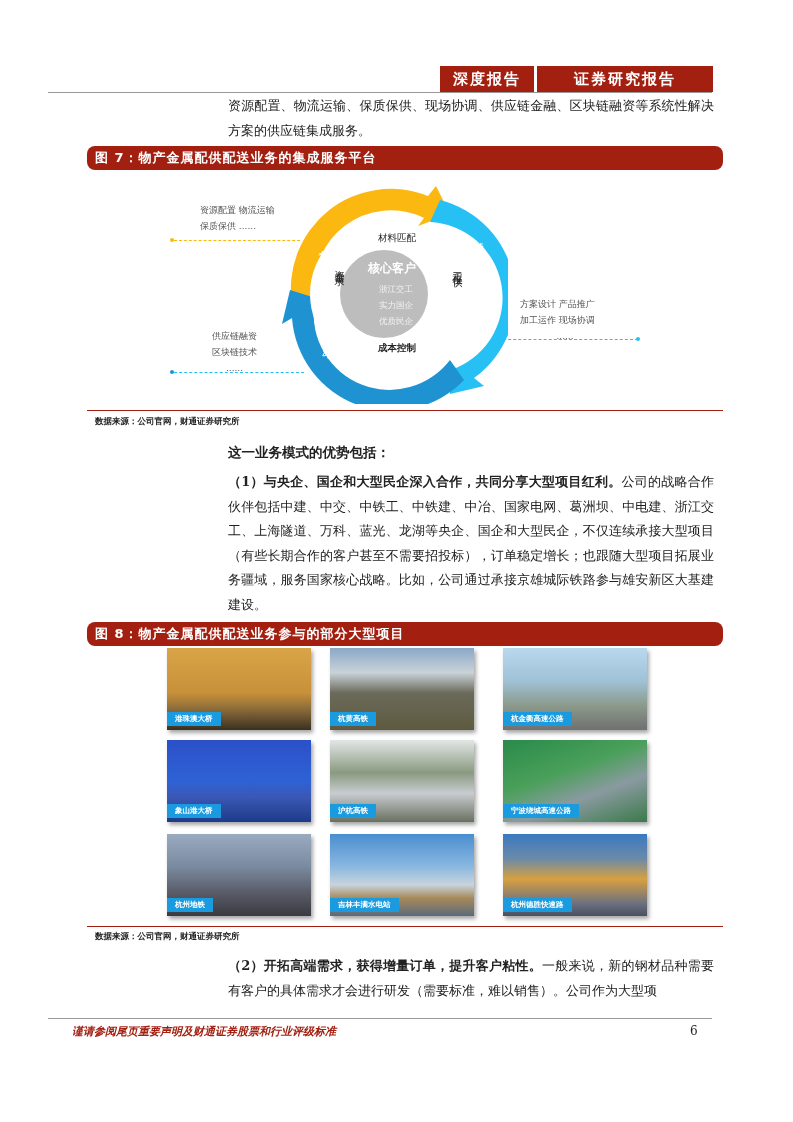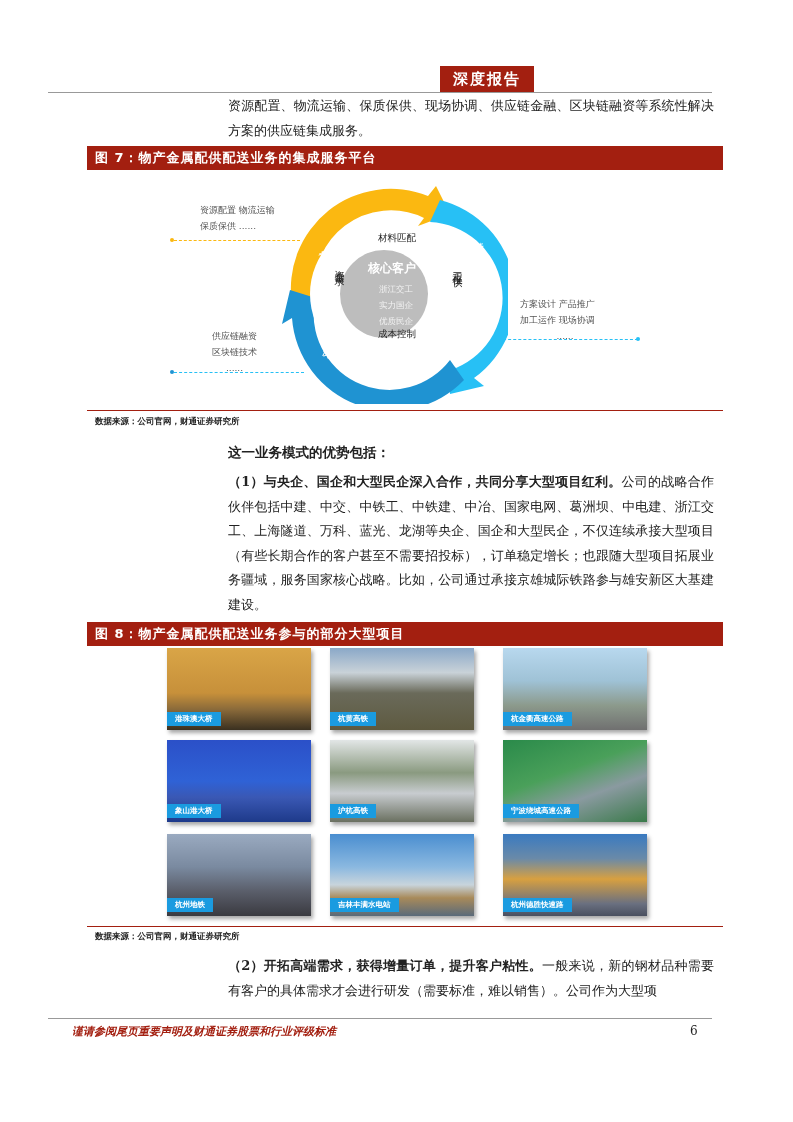--- a/index.html
+++ b/index.html
@@ -13,21 +13,21 @@
   .logo-cn { font-family:"DejaVu Sans","Liberation Sans",sans-serif; font-weight:bold; font-size:21px; color:#222; letter-spacing:2px; line-height:24px; }
   .logo-en { font-family:"Liberation Sans","DejaVu Sans",sans-serif; font-size:8.5px; color:#333; letter-spacing:0.3px; line-height:11px; }
   .tag { position:absolute; top:14px; height:26px; background:#a31f10; color:#fff; font-weight:bold; font-size:15px; text-align:center; line-height:26px; font-family:"DejaVu Sans",sans-serif; letter-spacing:2px; }
   .tag1 { left:396px; width:94px; }
   .tag2 { left:493px; width:176px; }
   .header-rule { position:absolute; left:48px; top:92px; width:664px; height:1px; background:#999; }
 
   .body-text { position:absolute; left:228px; width:486px; font-size:13px; line-height:24.5px; color:#222; text-align:justify; }
   .bold { font-weight:bold; }
 
-  .fig-bar { position:absolute; left:87px; width:636px; height:24px; background:#a31f10; color:#fff; font-weight:bold; font-size:13px; line-height:24px; padding-left:8px; font-family:"DejaVu Sans",sans-serif; letter-spacing:1px; }
+  .fig-bar { position:absolute; left:87px; width:636px; height:24px; background:#a31f10; color:#fff; font-weight:bold; font-size:13px; line-height:24px; padding-left:8px; font-family:"DejaVu Sans",sans-serif; letter-spacing:1px;border-radius:8px; }
   .fig-rule { position:absolute; left:87px; width:636px; height:1px; background:#a31f10; }
   .source { position:absolute; left:95px; font-size:8.5px; font-weight:bold; color:#222; font-family:"DejaVu Sans",sans-serif; }
 
   
   .diagram { position:absolute; left:160px; top:176px; width:600px; height:226px; font-family:"DejaVu Sans","Liberation Sans",sans-serif; }
   .side-label { position:absolute; font-size:9px; color:#555; line-height:16px; }
   .dash { position:absolute; height:0; border-top:1px dashed; }
   .dot { position:absolute; width:4px; height:4px; border-radius:50%; }
   .inner-word { position:absolute; font-size:9.5px; color:#222; }
   .vert { writing-mode:vertical-rl; letter-spacing:2px; font-size:10px; }
@@ -41,20 +41,21 @@
 
   .footer-rule { position:absolute; left:48px; top:1018px; width:664px; height:1px; background:#999; }
   .footer-text { position:absolute; left:72px; top:1024px; font-size:11px; font-weight:bold; color:#a31f10; font-style:italic; font-family:"DejaVu Serif",serif; }
   .page-num { position:absolute; left:690px; top:1024px; font-size:12px; color:#222; }
 </style>
 </head>
 <body>
 
 <div class="header">
   <div class="tag tag1">深度报告</div>
+  <div class="tag tag2">证券研究报告</div>
 </div>
 <div class="header-rule"></div>
 
 <div class="body-text" style="top:94px;">资源配置、物流运输、保质保供、现场协调、供应链金融、区块链融资等系统性解决方案的供应链集成服务。</div>
 
 <div class="fig-bar" style="top:146px;">图 7：物产金属配供配送业务的集成服务平台</div>
 
 <div class="diagram">
 
   <div class="side-label" style="left:40px; top:26px;">
@@ -92,21 +93,21 @@
 
     <circle cx="106" cy="112" r="44" fill="#bdbdbd"></circle>
     <text x="44" y="78" fill="#fff" font-size="8" font-weight="bold" font-family="DejaVu Sans, sans-serif" transform="rotate(-40 44 78)">基础配送服务</text>
     <text x="198" y="62" fill="#fff" font-size="8" font-weight="bold" font-family="DejaVu Sans, sans-serif" transform="rotate(75 198 62)">增值配套服务</text>
     <text x="44" y="172" fill="#fff" font-size="8" font-weight="bold" font-family="DejaVu Sans, sans-serif" transform="rotate(30 44 172)">供应链金融服务</text>
   </svg>
 
   <div class="inner-word" style="left:218px; top:56px;">材料匹配</div>
   <div class="inner-word vert" style="left:172px; top:86px;">资金需求</div>
   <div class="inner-word vert" style="left:290px; top:88px;">工程保供</div>
-  <div class="inner-word" style="left:218px; top:152px;">成本控制</div>
+  <div class="inner-word" style="left:218px; top:166px;font-weight:bold;">成本控制</div>
 
   <div class="core-title" style="left:208px; top:84px;">核心客户</div>
   <div class="core-item" style="left:219px; top:108px;">浙江交工</div>
   <div class="core-item" style="left:219px; top:124px;">实力国企</div>
   <div class="core-item" style="left:219px; top:140px;">优质民企</div>
 </div>
 
 <div class="fig-rule" style="top:410px;"></div>
 <div class="source" style="top:416px;">数据来源：公司官网，财通证券研究所</div>
 

